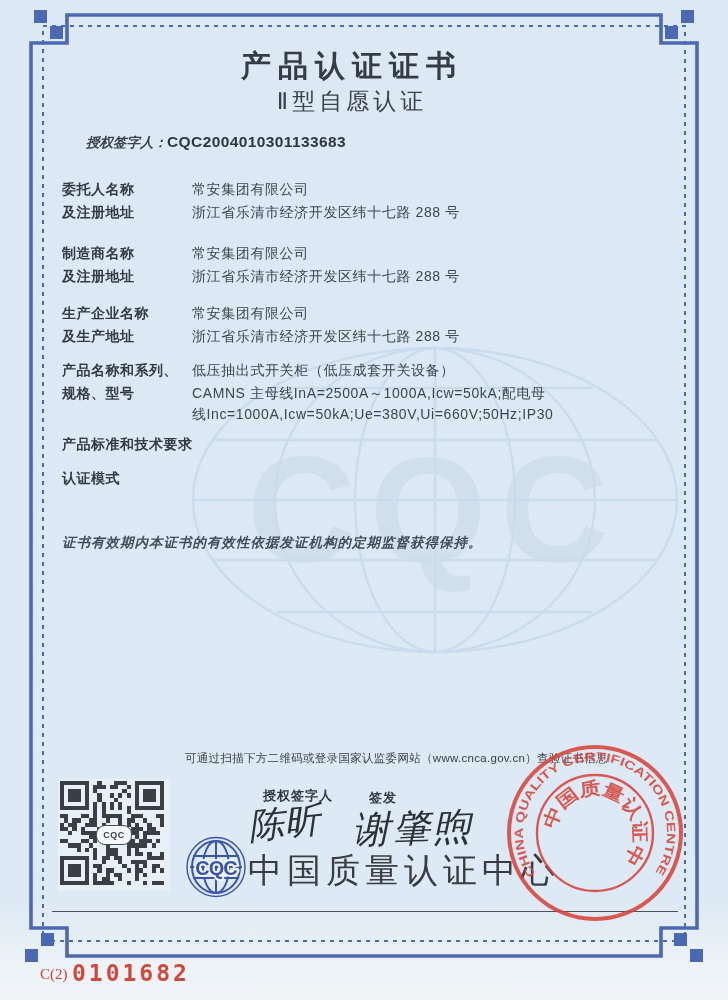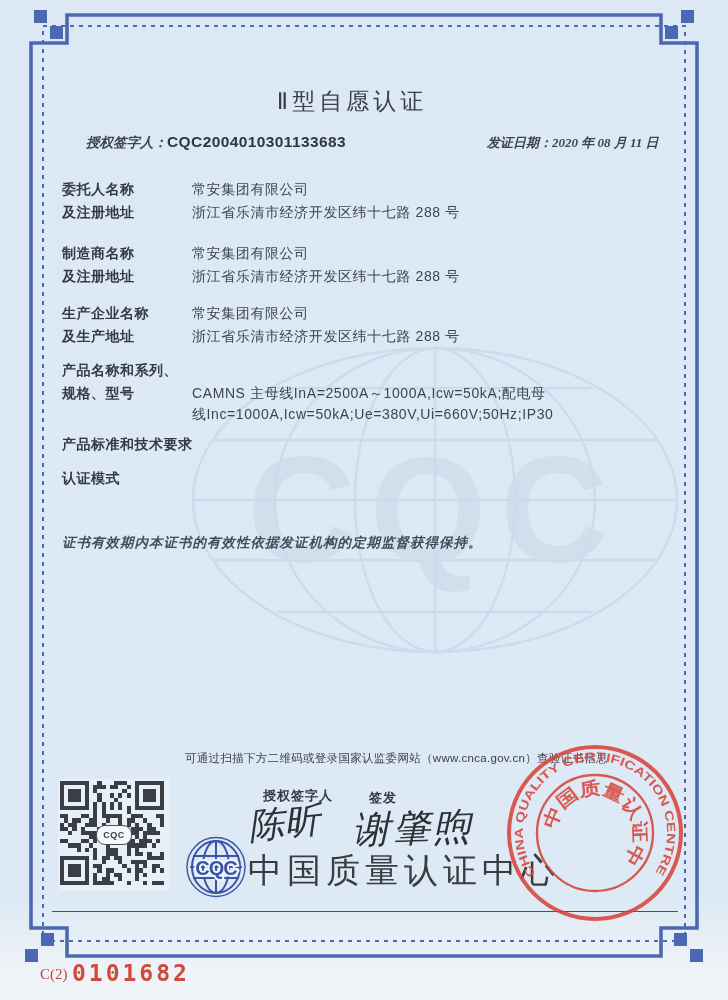--- a/index.html
+++ b/index.html
@@ -96,47 +96,48 @@
         <rect x="50" y="26" width="13" height="13"></rect>
       <rect x="681" y="10" width="13" height="13"></rect>
         <rect x="665" y="26" width="13" height="13"></rect>
       <rect x="25" y="949" width="13" height="13"></rect>
         <rect x="41" y="933" width="13" height="13"></rect>
       <rect x="690" y="949" width="13" height="13"></rect>
         <rect x="674" y="933" width="13" height="13"></rect>
     </g>
   </svg>
 
+  <div class="title">产品认证证书</div>
   <div class="subtitle">Ⅱ型自愿认证</div>
 
   <div class="certno kai">
     <span>授权签字人：</span><span class="val">CQC2004010301133683</span>
   </div>
 
   <div class="dates kai">
-    <div><span>发证日期：</span><span>2020 年 08 月 11 日</span></div>
   </div>
 
   <div class="flabel" style="top:181px">委托人名称</div>
   <div class="flabel" style="top:204px">及注册地址</div>
   <div class="fvalue" style="top:181px">常安集团有限公司</div>
   <div class="fvalue" style="top:204px">浙江省乐清市经济开发区纬十七路 288 号</div>
 
   <div class="flabel" style="top:245px">制造商名称</div>
   <div class="flabel" style="top:268px">及注册地址</div>
   <div class="fvalue" style="top:245px">常安集团有限公司</div>
   <div class="fvalue" style="top:268px">浙江省乐清市经济开发区纬十七路 288 号</div>
 
   <div class="flabel" style="top:305px">生产企业名称</div>
   <div class="flabel" style="top:328px">及生产地址</div>
   <div class="fvalue" style="top:305px">常安集团有限公司</div>
   <div class="fvalue" style="top:328px">浙江省乐清市经济开发区纬十七路 288 号</div>
 
   <div class="flabel" style="top:362px">产品名称和系列、</div>
   <div class="flabel" style="top:385px">规格、型号</div>
+  <div class="fvalue" style="top:362px">低压抽出式开关柜（低压成套开关设备）</div>
   <div class="fvalue" style="top:385px">CAMNS 主母线InA=2500A～1000A,Icw=50kA;配电母</div>
   <div class="fvalue" style="top:406px">线Inc=1000A,Icw=50kA;Ue=380V,Ui=660V;50Hz;IP30</div>
 
   <div class="flabel" style="top:436px;width:140px">产品标准和技术要求</div>
 
   <div class="flabel" style="top:470px">认证模式</div>
 
   <div class="stmt" style="top:534px">证书有效期内本证书的有效性依据发证机构的定期监督获得保持。</div>
 
   <div class="verify">可通过扫描下方二维码或登录国家认监委网站（www.cnca.gov.cn）查验证书信息</div>

